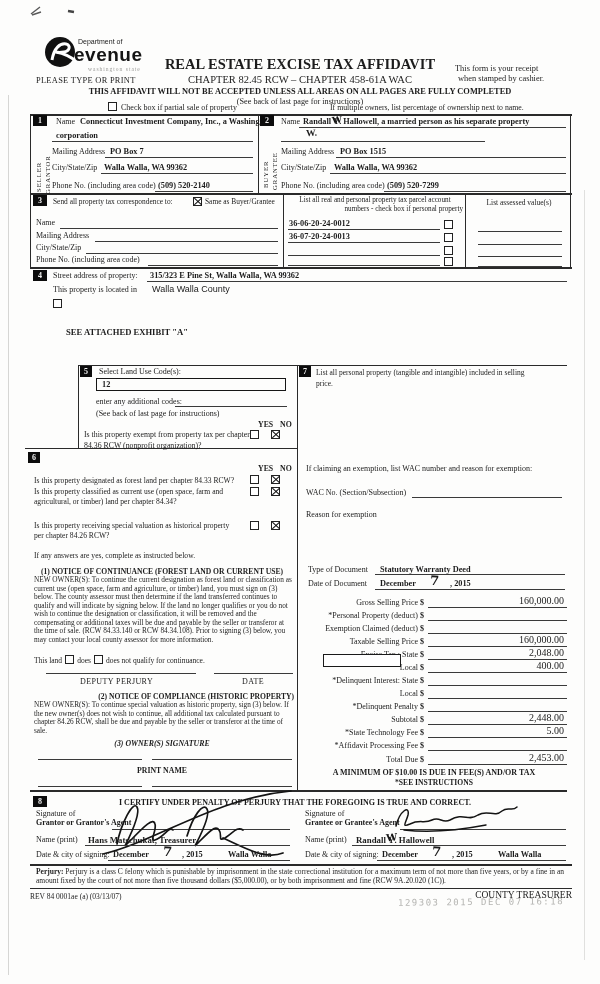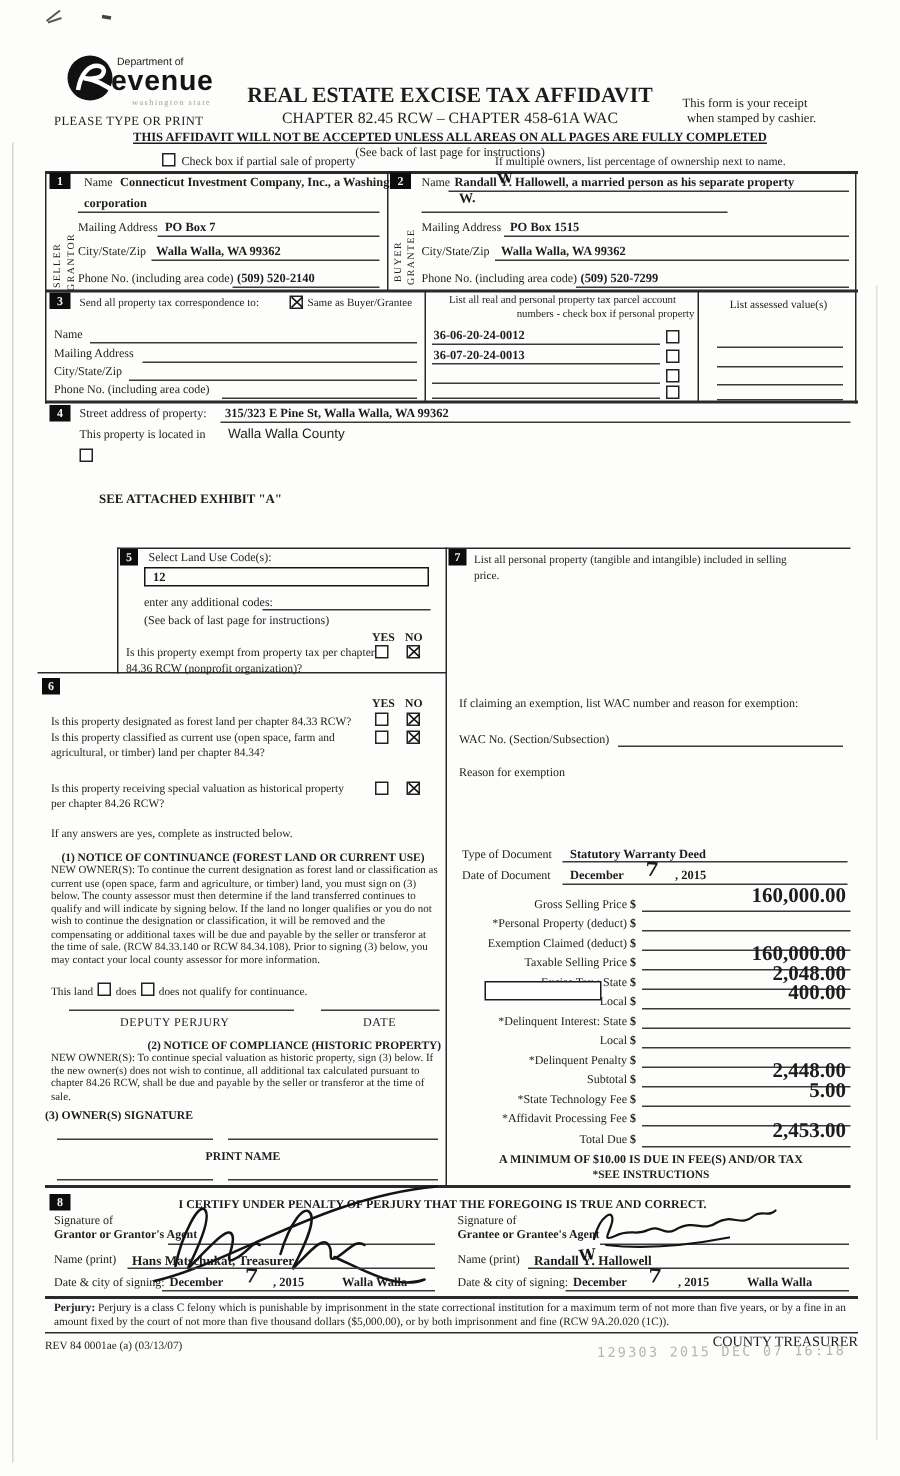--- a/index.html
+++ b/index.html
@@ -20,24 +20,24 @@
   .cb.checked::before,.cb.checked::after{content:"";position:absolute;left:-1px;top:2.6px;width:10px;height:1.1px;background:#111;}
   .cb.checked::before{transform:rotate(43deg);}
   .cb.checked::after{transform:rotate(-43deg);}
   .cbi{display:inline-block;position:relative;width:9px;height:9px;border:1.2px solid #222;vertical-align:-1px;margin:0 3px;box-sizing:border-box;}
   .vert{position:absolute;writing-mode:vertical-rl;transform:rotate(180deg);font-size:6.6px;letter-spacing:1px;color:#222;}
   .para{font-size:7.3px;line-height:8.5px;text-align:left;color:#1e1e1e;white-space:normal;}
   .mrow{position:absolute;left:300px;width:268px;height:12px;}
   .ml{position:absolute;right:150px;bottom:1px;text-align:right;font-size:8px;white-space:nowrap;}
   .md{position:absolute;left:120px;bottom:1px;font-size:8px;font-weight:bold;}
   .mu{position:absolute;left:128px;right:1px;bottom:0;border-bottom:1px solid #3a3a3a;}
-  .mv{position:absolute;right:4px;bottom:2px;font-weight:bold;font-size:14px;white-space:nowrap;}
+  .mv{position:absolute;right:4px;bottom:2px;font-weight:normal;font-size:10px;white-space:nowrap;}
   .hw7{font-family:"DejaVu Serif",serif;font-size:13px;font-weight:600;display:inline-block;transform:rotate(4deg);line-height:10px;}
   .hwW{position:absolute;font-family:"DejaVu Serif",serif;font-weight:700;transform:rotate(-6deg);color:#161616;}
-  .yn{position:absolute;font-size:7.8px;font-weight:bold;letter-spacing:0;}
+  .yn{position:absolute;font-size:7.8px;font-weight:bold;letter-spacing:0;margin-left:10px;}
   .stamp{position:absolute;font-family:"DejaVu Sans Mono",monospace;font-size:9px;color:#b5b5b2;
          letter-spacing:1.5px;transform:rotate(-0.5deg);}
   .sans{font-family:"Liberation Sans","DejaVu Sans",sans-serif;text-align:center;}
   svg{position:absolute;overflow:visible;}
 </style>
 </head>
 <body>
 
 <div class="page">
 
@@ -52,21 +52,21 @@
     <circle cx="16" cy="16" r="15" fill="#111"></circle>
     <path d="M8,24 C10,12 16,7 22,8 C27,9 26,15 20,16 C15,17 12,16 12,16 C18,17 26,20 33,26" stroke="#fff" stroke-width="3" fill="none"></path>
   </svg>
   <div class="abs sans" style="left:78px;top:38px;font-size:7px;color:#222;">Department of</div>
   <div class="abs sans b" style="left:74px;top:44px;font-size:19px;letter-spacing:0.5px;color:#141414;">evenue</div>
   <div class="abs" style="left:88px;top:66px;font-size:5.5px;color:#9b9b98;letter-spacing:1px;">washington state</div>
   <div class="abs t8" style="left:36px;top:76px;font-size:8.4px;letter-spacing:0.3px;">PLEASE TYPE OR PRINT</div>
 
   <div class="abs b" style="left:120px;top:56px;width:360px;text-align:center;font-size:14.5px;white-space:nowrap;">REAL ESTATE EXCISE TAX AFFIDAVIT</div>
   <div class="abs" style="left:120px;top:74px;width:360px;text-align:center;font-size:10.5px;white-space:nowrap;">CHAPTER 82.45 RCW – CHAPTER 458-61A WAC</div>
-  <div class="abs b" style="left:20px;top:87px;width:560px;text-align:center;font-size:8.4px;white-space:nowrap;text-decoration:underline;">THIS AFFIDAVIT WILL NOT BE ACCEPTED UNLESS ALL AREAS ON ALL PAGES ARE FULLY COMPLETED</div>
+  <div class="abs b" style="left:20px;top:87px;width:560px;text-align:center;font-size:8.4px;white-space:nowrap;">THIS AFFIDAVIT WILL NOT BE ACCEPTED UNLESS ALL AREAS ON ALL PAGES ARE FULLY COMPLETED</div>
   <div class="abs" style="left:120px;top:97px;width:360px;text-align:center;font-size:8.2px;">(See back of last page for instructions)</div>
 
   <div class="abs t8" style="left:455px;top:64px;font-size:8.4px;">This form is your receipt</div>
   <div class="abs t8" style="left:458px;top:74px;font-size:8.4px;">when stamped by cashier.</div>
 
   <div class="cb" style="left:108px;top:102px;"></div>
   <div class="abs t8" style="left:121px;top:103px;">Check box if partial sale of property</div>
   <div class="abs t8" style="left:330px;top:103px;font-size:7.8px;">If multiple owners, list percentage of ownership next to name.</div>
 
   <div class="hl" style="left:30px;top:114px;width:542px;height:2.4px;"></div>
@@ -201,21 +201,21 @@
   <div class="abs t75" style="left:34px;top:655px;">
     <span>This land</span><span class="cbi"></span><span>does</span><span class="cbi"></span><span>does not  qualify for continuance.</span>
   </div>
   <div class="ul" style="left:46px;top:673px;width:150px;"></div>
   <div class="ul" style="left:214px;top:673px;width:79px;"></div>
   <div class="abs t8" style="left:80px;top:677px;letter-spacing:0.4px;">DEPUTY PERJURY</div>
   <div class="abs t8" style="left:242px;top:677px;letter-spacing:0.4px;">DATE</div>
 
   <div class="abs b" style="left:30px;top:692px;width:264px;text-align:right;font-size:7.6px;white-space:nowrap;">(2) NOTICE OF COMPLIANCE (HISTORIC PROPERTY)</div>
   <div class="abs para" style="left:34px;top:701px;width:258px;">NEW OWNER(S): To continue special valuation as historic property, sign (3) below. If the new owner(s) does not wish to continue, all additional tax calculated pursuant to chapter 84.26 RCW, shall be due and payable by the seller or transferor at the time of sale.</div>
-  <div class="abs b" style="left:30px;top:739px;width:264px;font-size:7.8px;">(3) OWNER(S) SIGNATURE</div>
+  <div class="abs b" style="left:30px;top:739px;width:264px;text-align:center;font-size:7.8px;font-style:italic;">(3) OWNER(S) SIGNATURE</div>
   <div class="ul" style="left:38px;top:759px;width:104px;"></div>
   <div class="ul" style="left:152px;top:759px;width:140px;"></div>
   <div class="abs b" style="left:30px;top:766px;width:264px;text-align:center;font-size:7.8px;">PRINT NAME</div>
   <div class="ul" style="left:38px;top:786px;width:104px;"></div>
   <div class="ul" style="left:152px;top:786px;width:140px;"></div>
 
   <div class="secbox" style="left:299px;top:366px;width:12px;">7</div>
   <div class="abs t75" style="left:316px;top:368px;">List all personal property (tangible and intangible) included in selling</div>
   <div class="abs t75" style="left:316px;top:379px;">price.</div>
   <div class="abs t8" style="left:306px;top:464px;">If claiming an exemption, list WAC number and reason for exemption:</div>

